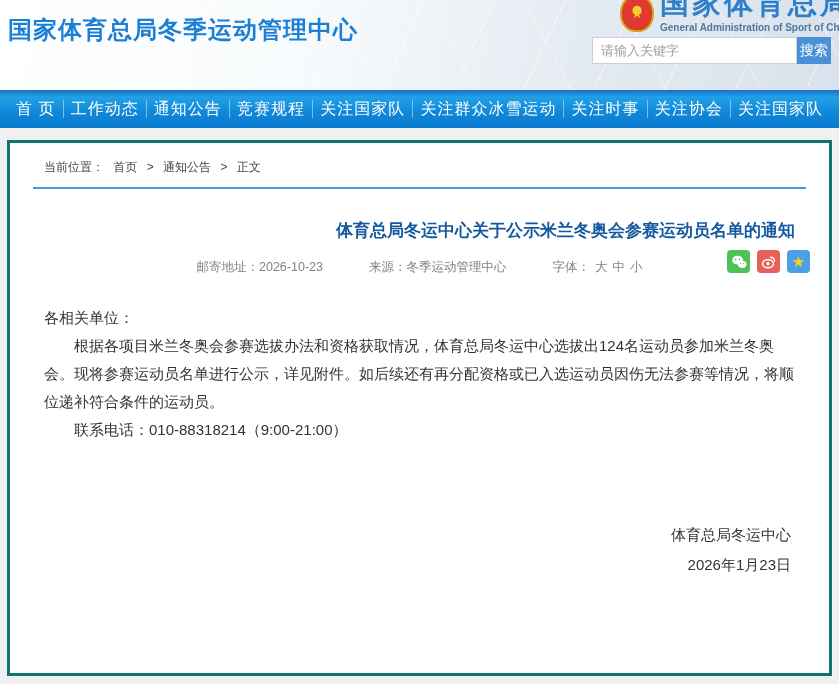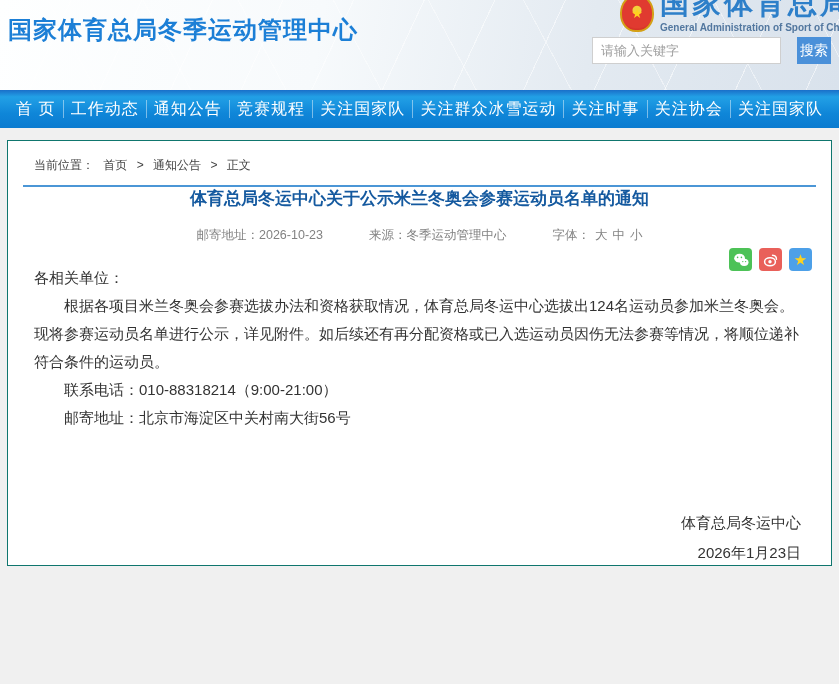--- a/index.html
+++ b/index.html
@@ -15,52 +15,52 @@
       repeating-linear-gradient(62deg,  rgba(255,255,255,.45) 0 1px, transparent 1px 84px),
       linear-gradient(100deg,#feffff 0%,#f7fafc 38%,#e3eaf1 70%,#d9e2ec 100%);
   }
   .site-title { position:absolute; left:8px; top:14px; font-size:24px; font-weight:bold; color:#1c7fd6; letter-spacing:1px; }
   .emblem { position:absolute; left:620px; top:-6px; width:34px; height:38px;
     background:radial-gradient(circle at 50% 42%, #f3d03a 0 4px, #e03a30 5px 70%, #b71c14 100%);
     border:2px solid #d4a017; border-radius:50% 50% 46% 46%;
     display:flex; align-items:center; justify-content:center; color:#ffd21e; font-size:13px; }
   .logo-title { position:absolute; left:660px; top:-16px; font-size:29px; font-weight:bold; color:#2d7fc9; letter-spacing:3px; white-space:nowrap; }
   .logo-sub { position:absolute; left:660px; top:22px; font-size:10px; font-weight:bold; color:#52779f; white-space:nowrap; }
-  .search-input { position:absolute; left:592px; top:37px; width:189px; height:27px; border:1px solid #cfcfcf; background:#fff; padding:0 8px; font-size:13px; color:#333; outline:none; }
+  .search-input { position:absolute; left:592px; top:37px; width:205px; height:27px; border:1px solid #cfcfcf; background:#fff; padding:0 8px; font-size:13px; color:#333; outline:none; }
   .search-input::placeholder { color:#9f9f9f; }
   .search-btn { position:absolute; left:797px; top:37px; width:34px; height:27px; background:#4a90d9; color:#fff; border:none; font-size:14px; cursor:pointer; }
 
   
   .nav {
     position:absolute; top:90px; left:0; width:839px; height:38px;
     background:linear-gradient(to bottom,#1a6fc9 0%,#22a0e6 18%,#0f86d8 62%,#0b7bd0 100%);
     display:flex; align-items:center; justify-content:space-between; padding:0 10px;
   }
   .nav-item { color:#fff; font-size:16px; letter-spacing:1px; padding:0 6px; white-space:nowrap; cursor:pointer; }
   .nav-sep { width:1px; height:18px; background:rgba(255,255,255,.45); }
 
   
-  .card { position:absolute; left:7px; top:140px; width:825px; height:426px; background:#fff; border:1px solid #0f766e; overflow:hidden; padding:0 26px; }
+  .card { position:absolute; left:7px; top:140px; width:825px; height:536px; background:#fff; border:3px solid #0f766e; overflow:hidden; padding:0 34px; }
   .breadcrumb { margin-top:16px; font-size:12px; color:#444; }
   .breadcrumb span { margin-right:6px; }
   .crumb-link { cursor:pointer; }
   .blue-rule { height:2px; background:#4b96d6; margin:11px -11px 0 -11px; }
 
-  .art-title { text-align:center; font-size:17px; font-weight:bold; color:#14599f; }
+  .art-title { margin-top:30px; text-align:right; font-size:17px; font-weight:bold; color:#14599f; }
   .meta { margin-top:17px; display:flex; justify-content:center; gap:46px; font-size:12.5px; color:#828282; }
   .meta b { font-weight:normal; }
   .font-sizes span { margin-left:5px; cursor:pointer; }
 
   .share { position:absolute; top:107px; right:19px; display:flex; gap:7px; }
   .share-ic { width:23px; height:23px; border-radius:4px; display:flex; align-items:center; justify-content:center; cursor:pointer; }
   .share-wechat { background:#4dc257; }
   .share-weibo  { background:#e9605a; }
   .share-star   { background:#4da0e8; color:#ffd21e; font-size:15px; }
 
-  .body-text { margin-top:20px; font-size:15px; line-height:28px; color:#333; }
+  .body-text { margin-top:28px; font-size:15px; line-height:28px; color:#333; }
   .body-text p { margin:0; }
   .indent { text-indent:2em; }
   .attach { margin-top:26px; text-indent:2em; font-size:15px; color:#333; }
   .attach-file { font-size:13.5px; color:#3a3a3a; cursor:pointer; }
   .signature { margin-top:76px; text-align:right; padding-right:4px; font-size:15px; color:#333; line-height:30px; }
 </style>
 </head>
 <body>
 
 <div class="page">
@@ -142,21 +142,20 @@
       </div>
       <div class="share-ic share-star">
           <span>★</span>
         </div>
     </div>
 
     <div class="body-text">
       <p>各相关单位：</p>
       <p class="indent">根据各项目米兰冬奥会参赛选拔办法和资格获取情况，体育总局冬运中心选拔出124名运动员参加米兰冬奥会。现将参赛运动员名单进行公示，详见附件。如后续还有再分配资格或已入选运动员因伤无法参赛等情况，将顺位递补符合条件的运动员。</p>
       <p class="indent">联系电话：010-88318214（9:00-21:00）</p>
-      <p class="indent">邮寄地址：北京市海淀区中关村南大街56号</p>
     </div>
 
 
     <div class="signature">
       <div>体育总局冬运中心</div>
       <div>2026年1月23日</div>
     </div>
 
   </div>
 </div>

